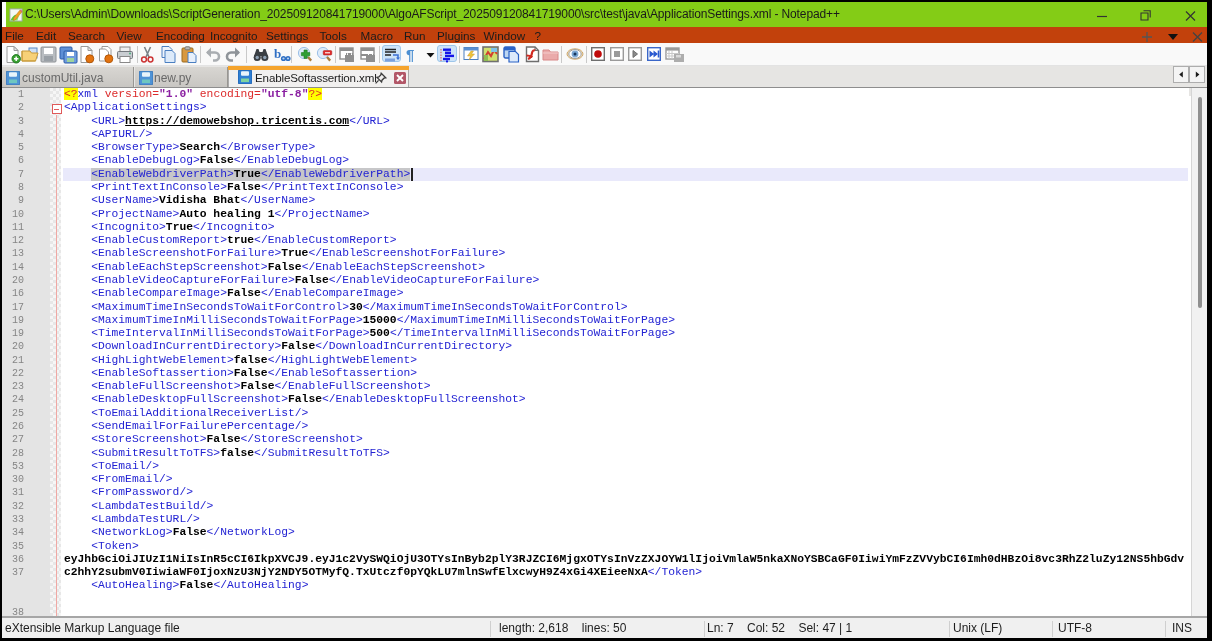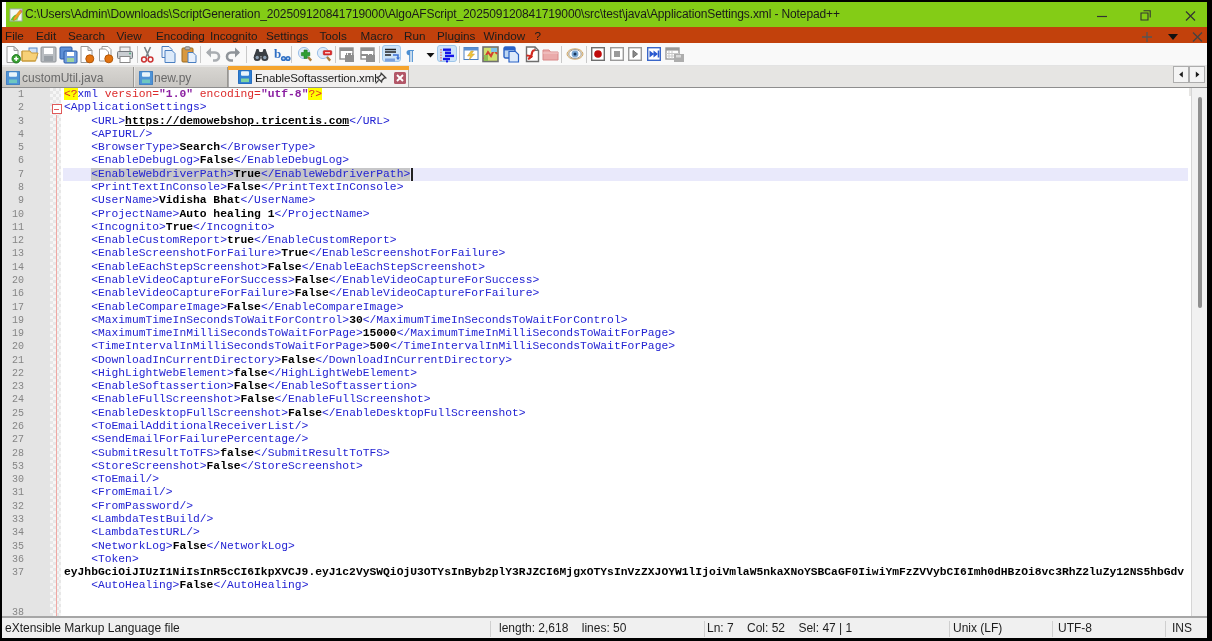--- a/index.html
+++ b/index.html
@@ -367,43 +367,43 @@
         <div class="ln">    <span class="t">&lt;BrowserType&gt;</span><span class="b">Search</span><span class="t">&lt;/BrowserType&gt;</span></div>
         <div class="ln">    <span class="t">&lt;EnableDebugLog&gt;</span><span class="b">False</span><span class="t">&lt;/EnableDebugLog&gt;</span></div>
         <div class="ln">    <span class="t">&lt;EnableWebdriverPath&gt;</span><span class="b">True</span><span class="t">&lt;/EnableWebdriverPath&gt;</span></div>
         <div class="ln">    <span class="t">&lt;PrintTextInConsole&gt;</span><span class="b">False</span><span class="t">&lt;/PrintTextInConsole&gt;</span></div>
         <div class="ln">    <span class="t">&lt;UserName&gt;</span><span class="b">Vidisha Bhat</span><span class="t">&lt;/UserName&gt;</span></div>
         <div class="ln">    <span class="t">&lt;ProjectName&gt;</span><span class="b">Auto healing 1</span><span class="t">&lt;/ProjectName&gt;</span></div>
         <div class="ln">    <span class="t">&lt;Incognito&gt;</span><span class="b">True</span><span class="t">&lt;/Incognito&gt;</span></div>
         <div class="ln">    <span class="t">&lt;EnableCustomReport&gt;</span><span class="b">true</span><span class="t">&lt;/EnableCustomReport&gt;</span></div>
         <div class="ln">    <span class="t">&lt;EnableScreenshotForFailure&gt;</span><span class="b">True</span><span class="t">&lt;/EnableScreenshotForFailure&gt;</span></div>
         <div class="ln">    <span class="t">&lt;EnableEachStepScreenshot&gt;</span><span class="b">False</span><span class="t">&lt;/EnableEachStepScreenshot&gt;</span></div>
-        <div class="ln">    <span class="t">&lt;EnableVideoCaptureForSuccess&gt;</span><span class="b">False</span><span class="t">&lt;/EnableVideoCaptureForSuccess&gt;</span></div>
         <div class="ln">    <span class="t">&lt;EnableVideoCaptureForFailure&gt;</span><span class="b">False</span><span class="t">&lt;/EnableVideoCaptureForFailure&gt;</span></div>
         <div class="ln">    <span class="t">&lt;EnableCompareImage&gt;</span><span class="b">False</span><span class="t">&lt;/EnableCompareImage&gt;</span></div>
         <div class="ln">    <span class="t">&lt;MaximumTimeInSecondsToWaitForControl&gt;</span><span class="b">30</span><span class="t">&lt;/MaximumTimeInSecondsToWaitForControl&gt;</span></div>
         <div class="ln">    <span class="t">&lt;MaximumTimeInMilliSecondsToWaitForPage&gt;</span><span class="b">15000</span><span class="t">&lt;/MaximumTimeInMilliSecondsToWaitForPage&gt;</span></div>
         <div class="ln">    <span class="t">&lt;TimeIntervalInMilliSecondsToWaitForPage&gt;</span><span class="b">500</span><span class="t">&lt;/TimeIntervalInMilliSecondsToWaitForPage&gt;</span></div>
         <div class="ln">    <span class="t">&lt;DownloadInCurrentDirectory&gt;</span><span class="b">False</span><span class="t">&lt;/DownloadInCurrentDirectory&gt;</span></div>
         <div class="ln">    <span class="t">&lt;HighLightWebElement&gt;</span><span class="b">false</span><span class="t">&lt;/HighLightWebElement&gt;</span></div>
         <div class="ln">    <span class="t">&lt;EnableSoftassertion&gt;</span><span class="b">False</span><span class="t">&lt;/EnableSoftassertion&gt;</span></div>
         <div class="ln">    <span class="t">&lt;EnableFullScreenshot&gt;</span><span class="b">False</span><span class="t">&lt;/EnableFullScreenshot&gt;</span></div>
         <div class="ln">    <span class="t">&lt;EnableDesktopFullScreenshot&gt;</span><span class="b">False</span><span class="t">&lt;/EnableDesktopFullScreenshot&gt;</span></div>
         <div class="ln">    <span class="t">&lt;ToEmailAdditionalReceiverList/&gt;</span></div>
         <div class="ln">    <span class="t">&lt;SendEmailForFailurePercentage/&gt;</span></div>
+        <div class="ln">    <span class="t">&lt;StoreScreenshot&gt;</span><span class="b">False</span><span class="t">&lt;/StoreScreenshot&gt;</span></div>
         <div class="ln">    <span class="t">&lt;SubmitResultToTFS&gt;</span><span class="b">false</span><span class="t">&lt;/SubmitResultToTFS&gt;</span></div>
-        <div class="ln">    <span class="t">&lt;StoreScreenshot&gt;</span><span class="b">False</span><span class="t">&lt;/StoreScreenshot&gt;</span></div>
         <div class="ln">    <span class="t">&lt;ToEmail/&gt;</span></div>
         <div class="ln">    <span class="t">&lt;FromEmail/&gt;</span></div>
         <div class="ln">    <span class="t">&lt;FromPassword/&gt;</span></div>
         <div class="ln">    <span class="t">&lt;LambdaTestBuild/&gt;</span></div>
         <div class="ln">    <span class="t">&lt;LambdaTestURL/&gt;</span></div>
         <div class="ln">    <span class="t">&lt;NetworkLog&gt;</span><span class="b">False</span><span class="t">&lt;/NetworkLog&gt;</span></div>
         <div class="ln">    <span class="t">&lt;Token&gt;</span></div>
         <div class="ln"><span class="b">eyJhbGciOiJIUzI1NiIsInR5cCI6IkpXVCJ9.eyJ1c2VySWQiOjU3OTYsInByb2plY3RJZCI6MjgxOTYsInVzZXJOYW1lIjoiVmlaW5nkaXNoYSBCaGF0IiwiYmFzZVVybCI6Imh0dHBzOi8vc3RhZ2luZy12NS5hbGdv</span></div>
+        <div class="ln"><span class="b">c2hhY2submV0IiwiaWF0IjoxNzU3NjY2NDY5OTMyfQ.TxUtczf0pYQkLU7mlnSwfElxcwyH9Z4xGi4XEieeNxA</span><span class="t">&lt;/Token&gt;</span></div>
         <div class="ln">    <span class="t">&lt;AutoHealing&gt;</span><span class="b">False</span><span class="t">&lt;/AutoHealing&gt;</span></div>
       </div>
   </div>
   <div id="sbar">
       <div id="thumb"></div>
     </div>
   <div id="status">
     <span style="left:3px">eXtensible Markup Language file</span>
     <span style="left:497px">length: 2,618    lines: 50</span>
     <span style="left:705px">Ln: 7    Col: 52    Sel: 47 | 1</span>

